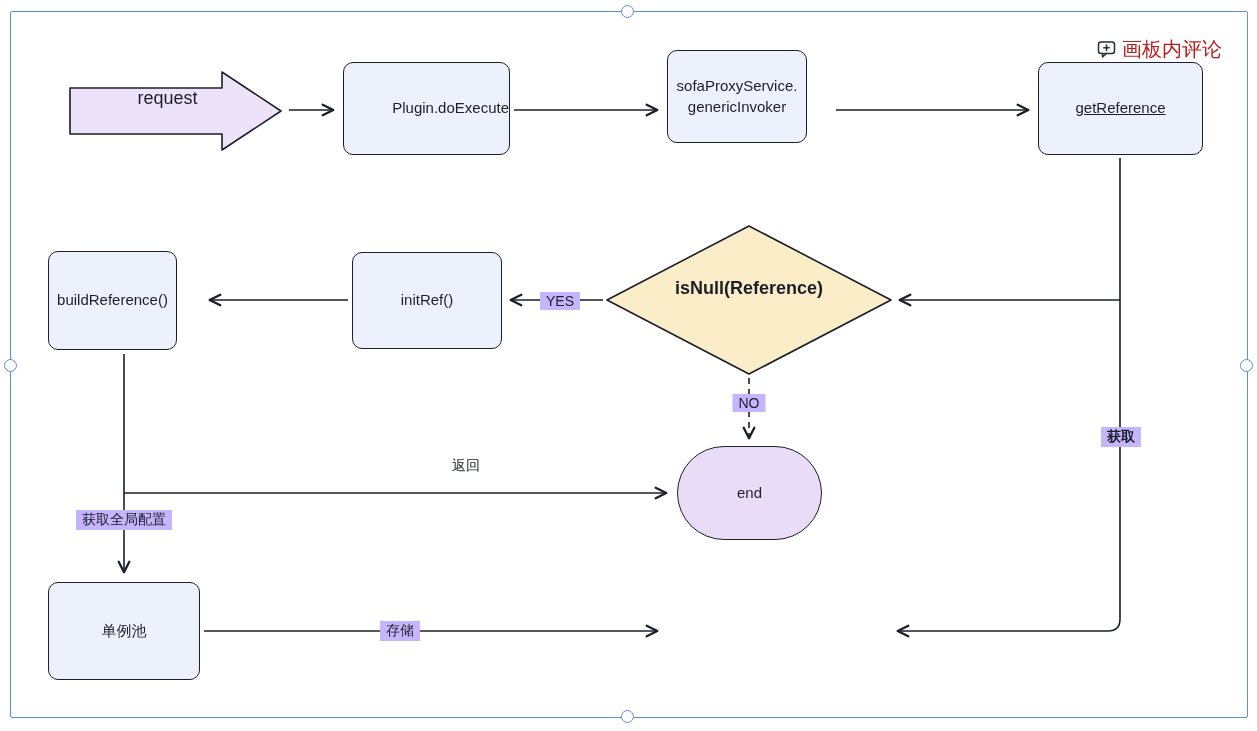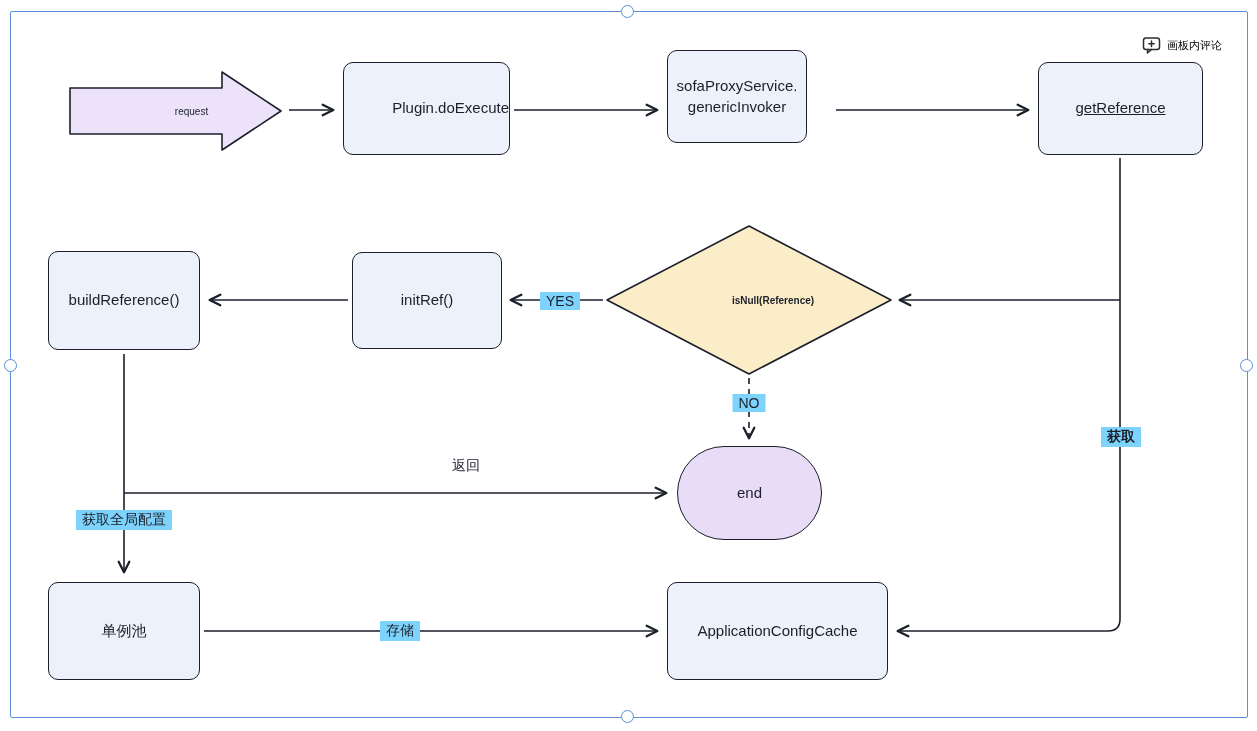--- a/index.html
+++ b/index.html
@@ -10,43 +10,43 @@
   
   #wires { position:absolute; left:0; top:0; width:1257px; height:731px; z-index:1; }
   .node {
     position:absolute; z-index:2; box-sizing:border-box;
     background:#edf1fb; border:1.6px solid #1b1f2a; border-radius:10px;
     display:flex; align-items:center; justify-content:center;
     font-size:15px; line-height:1.35; text-align:center;
   }
   .node-label { white-space:pre-line; pointer-events:none; }
   .overlay-label {
-    position:absolute; z-index:2; display:flex; align-items:center; justify-content:center;
-    font-size:10px; text-align:center; pointer-events:none;margin-left:24px;
+    position:absolute; z-index:2; display:flex; align-items:flex-start; justify-content:center;
+    font-size:18px; text-align:center; pointer-events:none;
   }
   .edge-label {
     position:absolute; z-index:2; transform:translate(-50%,-50%);
-    font-size:14px; background:#7dd3fc; padding:1px 6px; white-space:nowrap;
+    font-size:14px; background:#c4b5fd; padding:1px 6px; white-space:nowrap;
   }
   .edge-label.no-bg { background:transparent; }
   
   #node-end { border-radius:47px; background:#e8dcf7; }
   
   #selection-frame {
     position:absolute; left:10px; top:11px; width:1236px; height:705px;
     border:1.5px solid #5b90d6; border-radius:2px; z-index:3; pointer-events:none;
   }
   .handle {
     position:absolute; width:13px; height:13px; border-radius:50%;
     background:#ffffff; border:1.5px solid #5b90d6; z-index:4; box-sizing:border-box;
   }
   
   #comment-control {
     position:absolute; top:36px; right:35px; z-index:4;
-    display:flex; align-items:center; gap:6px; font-size:11px; color:#000000; cursor:pointer;
+    display:flex; align-items:center; gap:6px; font-size:20px; color:#b91c1c; cursor:pointer;
   }
 </style>
 </head>
 <body>
 
 <div id="screen">
 
   <svg id="wires" viewBox="0 0 1257 731" xmlns="http://www.w3.org/2000/svg">
     <defs>
       <marker id="arrow" viewBox="0 0 12 12" refX="9" refY="6" markerWidth="10" markerHeight="10" orient="auto">
@@ -84,31 +84,28 @@
   <div class="node" style="left:667px; top:50px; width:140px; height:93px;">
     <span class="node-label">sofaProxyService.
 genericInvoker</span>
   </div>
   <div class="node" style="left:1038px; top:62px; width:165px; height:93px;text-decoration:underline;">
     <span class="node-label">getReference</span>
   </div>
   <div class="node" style="left:352px; top:252px; width:150px; height:97px;">
     <span class="node-label">initRef()</span>
   </div>
-  <div class="node" style="left:48px; top:251px; width:152px; height:99px;align-items:center;">
+  <div class="node" style="left:48px; top:251px; width:129px; height:99px;align-items:center;">
     <span class="node-label">buildReference()</span>
   </div>
   <div class="node" id="node-end" style="left:677px; top:446px; width:145px; height:94px;">
     <span class="node-label">end</span>
   </div>
   <div class="node" style="left:48px; top:582px; width:152px; height:98px;">
     <span class="node-label">单例池</span>
-  </div>
-  <div class="node" style="left:667px; top:582px; width:221px; height:98px;">
-    <span class="node-label">ApplicationConfigCache</span>
   </div>
 
   <span class="edge-label" style="left:560px; top:301px;">YES</span>
   <span class="edge-label" style="left:749px; top:403px;">NO</span>
   <span class="edge-label no-bg" style="left:466px; top:466px;">返回</span>
   <span class="edge-label" style="left:400px; top:631px;">存储</span>
   <span class="edge-label" style="left:1121px; top:437px;font-weight:bold;">获取</span>
   <span class="edge-label" style="left:124px; top:520px;">获取全局配置</span>
 
   <div id="selection-frame"></div>

